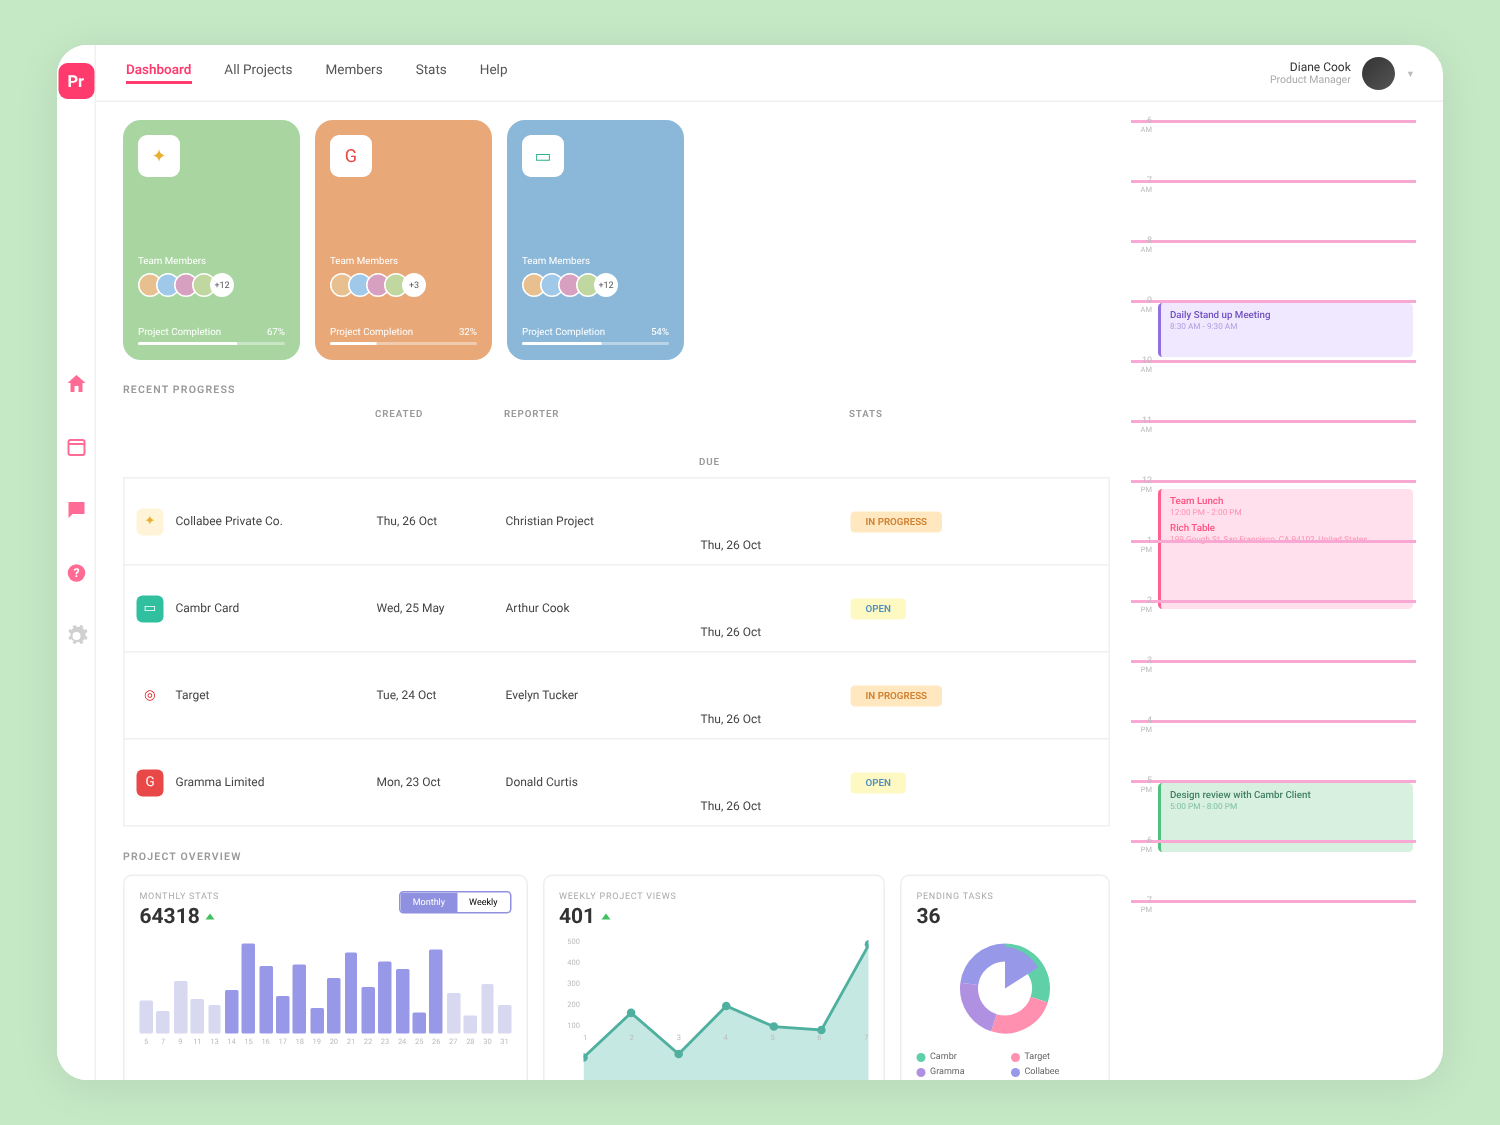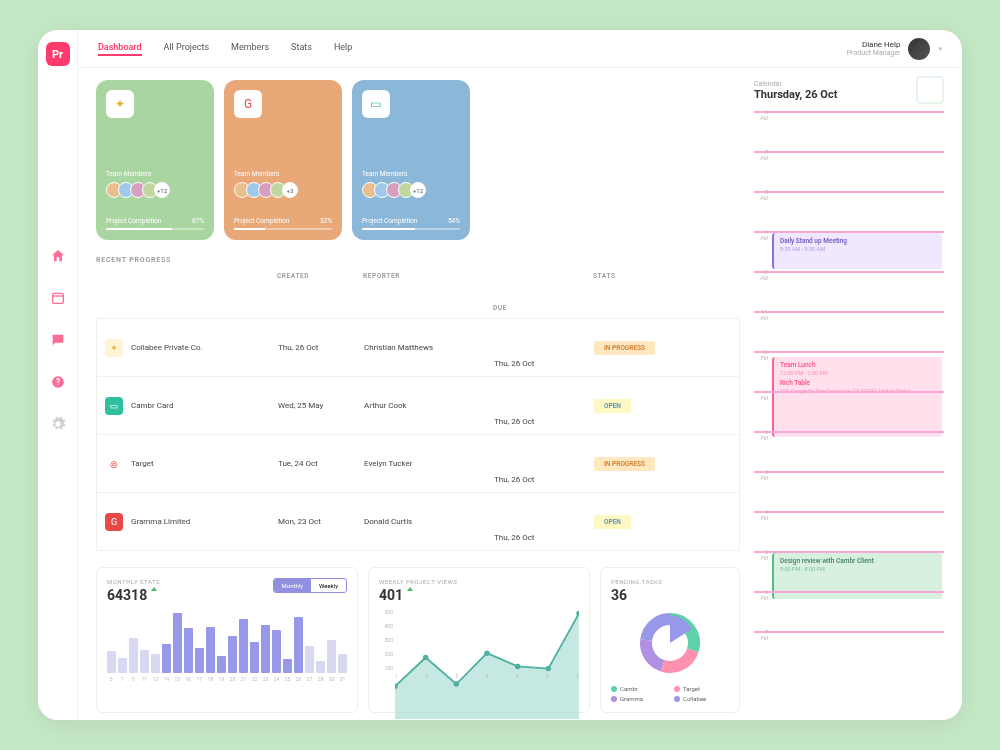--- a/index.html
+++ b/index.html
@@ -1,18 +1,18 @@
 <!DOCTYPE html>
 <html><head>
 <meta charset="utf-8">
 <style>
 *{box-sizing:border-box;margin:0;padding:0;}
 body{font-family:-apple-system,BlinkMacSystemFont,"Segoe UI",Roboto,sans-serif;background:#c5e8c5;width:1000px;height:750px;overflow:hidden;position:relative;}
 .app{position:absolute;top:30px;left:38px;right:38px;bottom:30px;background:#fff;border-radius:20px;box-shadow:0 4px 30px rgba(0,0,0,0.08);display:flex;overflow:hidden;}
-.sidebar{width:40px;background:#fff;border-right:1px solid #f0f0f0;display:flex;flex-direction:column;align-items:center;padding-top:12px;}
+.sidebar{width:26px;background:#fff;border-right:1px solid #f0f0f0;display:flex;flex-direction:column;align-items:center;padding-top:12px;}
 .logo{width:24px;height:24px;background:#ff3b6e;border-radius:6px;color:#fff;font-weight:700;font-size:11px;display:flex;align-items:center;justify-content:center;margin-bottom:180px;}
 .side-icon{width:20px;height:20px;margin-bottom:22px;display:flex;align-items:center;justify-content:center;color:#ff6b95;cursor:pointer;}
 .side-icon.muted{color:#d0d0d0;}
 .main{flex:1;display:flex;flex-direction:column;}
 .topbar{height:38px;display:flex;align-items:center;padding:0 20px;border-bottom:1px solid #f0f0f0;}
 .nav{display:flex;gap:22px;font-size:9px;color:#555;}
 .nav-item{cursor:pointer;padding-bottom:2px;}
 .nav-item.active{color:#ff3b6e;font-weight:600;border-bottom:2px solid #ff3b6e;}
 .user{margin-left:auto;display:flex;align-items:center;gap:8px;font-size:8px;}
 .user-text{text-align:right;color:#333;}
@@ -43,36 +43,36 @@
 .pcard .pc{position:absolute;bottom:10px;left:10px;right:10px;}
 .pc-row{display:flex;justify-content:space-between;font-size:6.5px;color:#fff;margin-bottom:3px;}
 .pc-bar{height:2.5px;background:rgba(255,255,255,0.4);border-radius:2px;overflow:hidden;}
 .pc-fill{height:100%;background:#fff;}
 .section-label{font-size:7px;letter-spacing:0.8px;color:#999;font-weight:600;margin-bottom:8px;}
 .table{width:100%;}
 .thead{display:flex;font-size:6.5px;color:#999;letter-spacing:0.6px;font-weight:600;padding:0 8px 6px;}
 .trow{display:flex;align-items:center;padding:8px;border:1px solid #f0f0f0;border-bottom:none;font-size:8px;color:#444;}
 .trow:last-child{border-bottom:1px solid #f0f0f0;}
 .c-proj{width:160px;display:flex;align-items:center;gap:8px;}
-.c-created{width:86px;margin-left:13px;}
+.c-created{width:86px;}
 .c-rep{width:130px;}
 .c-due{width:100px;margin-top:32px;}
 .c-stat{flex:1;}
 .p-ico{width:18px;height:18px;border-radius:4px;display:flex;align-items:center;justify-content:center;font-size:9px;}
 .badge{font-size:6.5px;padding:3px 10px;border-radius:3px;font-weight:600;}
 .badge.prog{background:#ffe8c0;color:#d08030;}
 .badge.open{background:#fef9c3;color:#5090c0;}
 .overview{margin-top:16px;}
 .ov-cards{display:flex;gap:10px;}
 .ov-card{border:1px solid #eee;border-radius:6px;padding:10px;}
 .ov-card.w1{flex:1.2;}
 .ov-card.w2{flex:1;}
 .ov-card.w3{width:140px;}
 .ov-label{font-size:6px;color:#aaa;letter-spacing:0.5px;margin-bottom:2px;}
-.ov-num{font-size:14px;font-weight:700;color:#333;display:flex;align-items:flex-start;gap:4px;}
+.ov-num{font-size:14px;font-weight:700;color:#333;display:flex;align-items:center;gap:4px;}
 .tri{width:0;height:0;border-left:3px solid transparent;border-right:3px solid transparent;border-bottom:4px solid #40c060;}
 .toggle{position:absolute;top:10px;right:10px;display:flex;font-size:6px;border:1px solid #9090e0;border-radius:3px;overflow:hidden;}
 .toggle span{padding:3px 8px;cursor:pointer;}
 .toggle .act{background:#9090e0;color:#fff;}
 .bar-chart{height:62px;display:flex;align-items:flex-end;gap:2.5px;margin-top:8px;}
 .bar{flex:1;background:#d8d8f0;border-radius:1px;}
 .bar.hi{background:#9898e8;}
 .x-axis{display:flex;gap:2.5px;font-size:5px;color:#bbb;margin-top:3px;}
 .x-axis span{flex:1;text-align:center;}
 .line-chart{height:70px;position:relative;margin-top:6px;}
@@ -142,21 +142,21 @@
     <div class="topbar">
       <div class="nav" id="nav">
           <div class="nav-item active">Dashboard</div>
           <div class="nav-item">All Projects</div>
           <div class="nav-item">Members</div>
           <div class="nav-item">Stats</div>
           <div class="nav-item">Help</div>
         </div>
       <div class="user">
         <div class="user-text">
-          <div>Diane Help</div>
+          <div>Diane Cook</div>
           <div class="sub">Product Manager</div>
         </div>
         <div class="avatar"></div>
         <span style="color:#bbb;font-size:7px;">▾</span>
       </div>
     </div>
 
     <div class="content">
       <div class="left">
         <div class="hero">
@@ -239,21 +239,21 @@
             <div class="c-due">DUE</div>
             <div class="c-stat">STATS</div>
           </div>
           <div id="tbody">
               <div class="trow">
                 <div class="c-proj">
                   <div class="p-ico" style="background:#fff4d8;color:#e8b030">✦</div>
                   <span>Collabee Private Co.</span>
                 </div>
                 <div class="c-created">Thu, 26 Oct</div>
-                <div class="c-rep">Christian Matthews</div>
+                <div class="c-rep">Christian Project</div>
                 <div class="c-due">Thu, 26 Oct</div>
                 <div class="c-stat"><span class="badge prog">IN PROGRESS</span></div>
               </div>
               <div class="trow">
                 <div class="c-proj">
                   <div class="p-ico" style="background:#30c0a0;color:#fff">▭</div>
                   <span>Cambr Card</span>
                 </div>
                 <div class="c-created">Wed, 25 May</div>
                 <div class="c-rep">Arthur Cook</div>
@@ -277,20 +277,21 @@
                 </div>
                 <div class="c-created">Mon, 23 Oct</div>
                 <div class="c-rep">Donald Curtis</div>
                 <div class="c-due">Thu, 26 Oct</div>
                 <div class="c-stat"><span class="badge open">OPEN</span></div>
               </div>
             </div>
         </div>
 
         <div class="overview">
+          <div class="section-label">PROJECT OVERVIEW</div>
           <div class="ov-cards">
             <div class="ov-card w1" style="position:relative">
               <div class="ov-label">MONTHLY STATS</div>
               <div class="ov-num">
                   <span>64318</span>
                   <span class="tri"></span>
                 </div>
               <div class="toggle">
                 <span class="act">Monthly</span>
                 <span>Weekly</span>
@@ -397,25 +398,20 @@
                   <div><span class="dot" style="background:#ff90b0"></span>Target</div>
                   <div><span class="dot" style="background:#b090e0"></span>Gramma</div>
                   <div><span class="dot" style="background:#9898e8"></span>Collabee</div>
                 </div>
             </div>
           </div>
         </div>
       </div>
 
       <div class="calendar">
-        <div class="cal-header">
-          <div class="lbl">Calendar</div>
-          <div class="date">Thursday, 26 Oct</div>
-          <div class="cal-ico"></div>
-        </div>
         <div class="slots" id="slots">
             <div class="slot">
               <div class="t">6<span class="ap">AM</span></div>
             </div>
             <div class="slot">
               <div class="t">7<span class="ap">AM</span></div>
             </div>
             <div class="slot">
               <div class="t">8<span class="ap">AM</span></div>
             </div>

